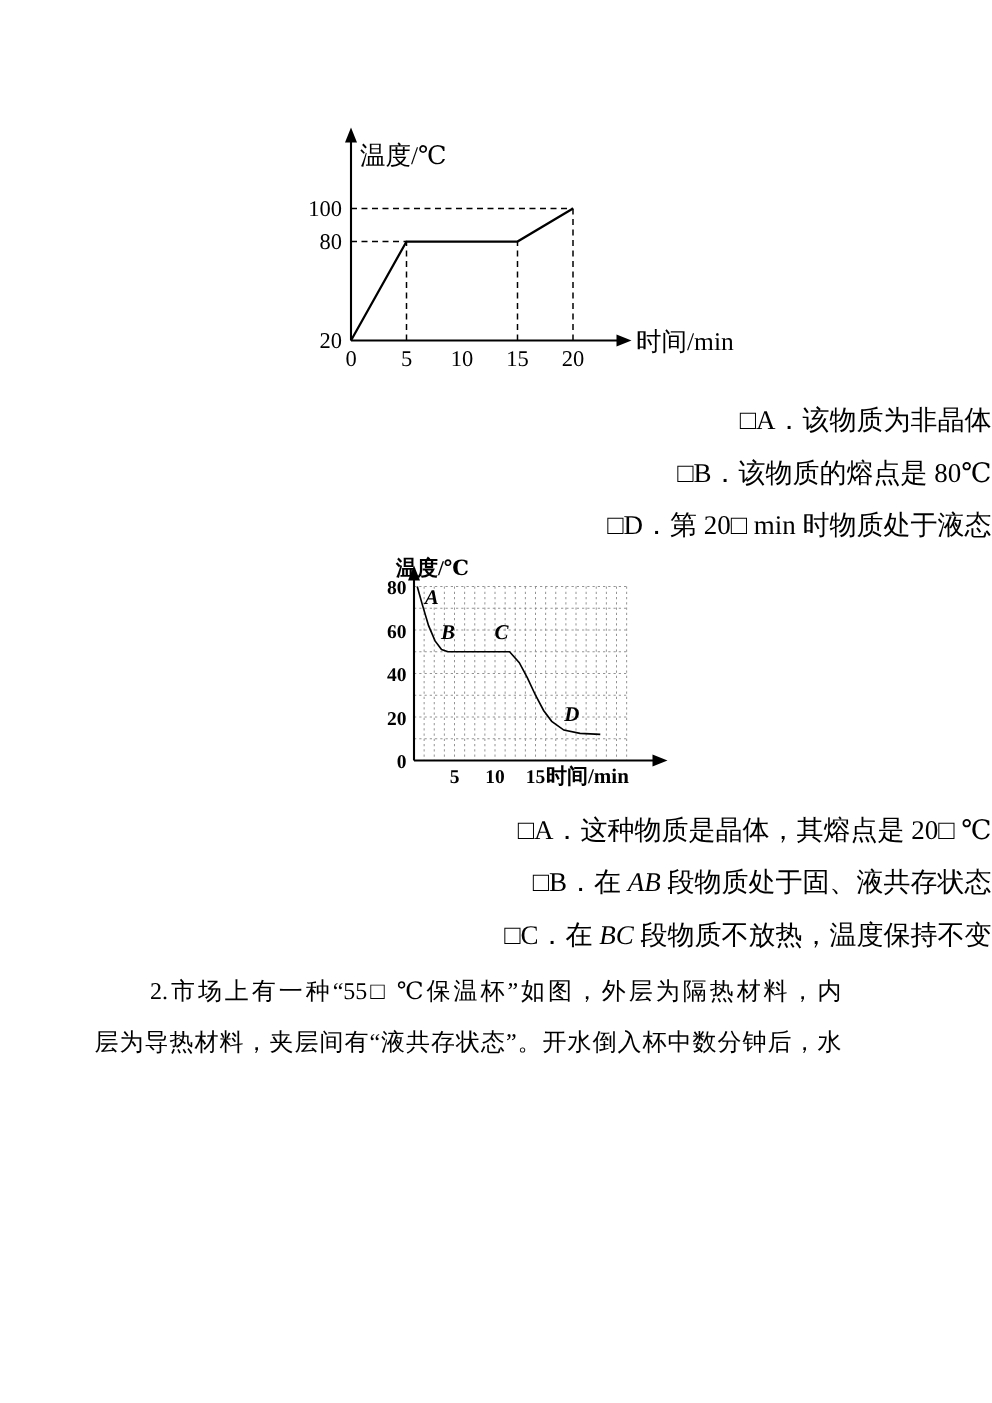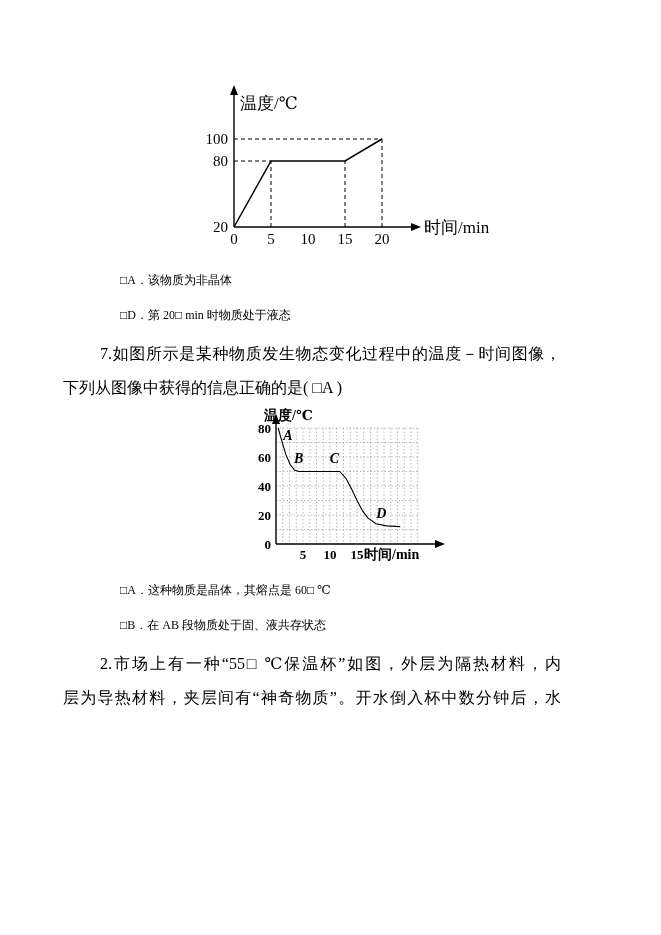--- a/index.html
+++ b/index.html
@@ -16,26 +16,26 @@
   .c0 .axislabel{font-size:17px;}
   .c1 .tick{font-size:13px;font-weight:bold;}
   .c1 .axislabel{font-size:14px;font-weight:bold;}
   .c1 .ptlabel{font-size:14px;font-style:italic;font-weight:bold;}
   .chart .axis{stroke:#000;stroke-width:1.4;}
   .chart .series{fill:none;stroke:#000;stroke-width:1.5;}
   .c1 .series{stroke-width:1.1;}
   .chart .guide{stroke:#000;stroke-width:1;stroke-dasharray:4 3;}
   .chart .gridline{stroke:#888;stroke-width:0.6;stroke-dasharray:1.5 2;}
   .options{margin-top:6px;}
-  .option{font-size:12px;line-height:35px;padding-left:57px;white-space:nowrap;}
+  .option{font-size:18px;line-height:35px;padding-left:57px;white-space:nowrap;text-align:right;}
   .para{font-size:16px;line-height:34px;margin-top:4px;width:498px;}
   .para .line{display:block;}
   .para .indent{text-indent:37px;}
   .para .jline{text-align:justify;text-align-last:justify;}
-  .it{}
+  .it{font-style:italic;}
 </style>
 </head>
 <body>
 
 <div class="page">
 
   <svg class="chart c0" width="320" height="175" viewBox="0 0 320 175">
       <line x1="40" y1="79" x2="77" y2="79" class="guide"></line>
       <line x1="40" y1="57" x2="188" y2="57" class="guide"></line>
       <line x1="77" y1="145" x2="77" y2="79" class="guide"></line>
@@ -53,27 +53,24 @@
       <text x="188" y="162" text-anchor="middle" class="tick">20</text>
       <text x="34" y="150" text-anchor="end" class="tick">20</text>
       <text x="34" y="84" text-anchor="end" class="tick">80</text>
       <text x="34" y="62" text-anchor="end" class="tick">100</text>
       <text x="230" y="151" class="axislabel">时间/min</text>
       <text x="46" y="27" class="axislabel">温度/℃</text>
     </svg>
 
   <div class="options">
     <div class="option">□A．该物质为非晶体</div>
+    <div class="option">□B．该物质的熔点是 80℃</div>
     <div class="option">□D．第 20□ min 时物质处于液态</div>
   </div>
 
-  <div class="para">
-    <span class="line indent jline">7.如图所示是某种物质发生物态变化过程中的温度－时间图像，</span>
-    <span class="line">下列从图像中获得的信息正确的是( □A )</span>
-  </div>
 
   <svg class="chart c1" width="240" height="160" viewBox="0 0 240 160">
       <line x1="34.75" y1="21" x2="34.75" y2="137" class="gridline"></line>
       <line x1="41.5" y1="21" x2="41.5" y2="137" class="gridline"></line>
       <line x1="48.25" y1="21" x2="48.25" y2="137" class="gridline"></line>
       <line x1="55" y1="21" x2="55" y2="137" class="gridline"></line>
       <line x1="61.75" y1="21" x2="61.75" y2="137" class="gridline"></line>
       <line x1="68.5" y1="21" x2="68.5" y2="137" class="gridline"></line>
       <line x1="75.25" y1="21" x2="75.25" y2="137" class="gridline"></line>
       <line x1="82" y1="21" x2="82" y2="137" class="gridline"></line>
@@ -113,22 +110,23 @@
       <text x="23" y="26" text-anchor="end" class="tick">80</text>
       <text x="116" y="152" class="axislabel">时间/min</text>
       <text x="16" y="13" class="axislabel">温度/℃</text>
       <text x="39.88" y="32.60000000000001" text-anchor="middle" class="ptlabel">A</text>
       <text x="50.68000000000001" y="55.8" text-anchor="middle" class="ptlabel">B</text>
       <text x="86.32000000000001" y="55.8" text-anchor="middle" class="ptlabel">C</text>
       <text x="133.3" y="110.9" text-anchor="middle" class="ptlabel">D</text>
     </svg>
 
   <div class="options">
-    <div class="option"><span>□A．这种物质是晶体，其熔点是 60□ ℃</span></div>
+    <div class="option"><span>□A．这种物质是晶体，其熔点是 20□ ℃</span></div>
     <div class="option"><span>□B．在 </span><span class="it">AB</span><span> 段物质处于固、液共存状态</span></div>
+    <div class="option"><span>□C．在 </span><span class="it">BC</span><span> 段物质不放热，温度保持不变</span></div>
   </div>
 
   <div class="para">
     <span class="line indent jline">2.市场上有一种“55□ ℃保温杯”如图，外层为隔热材料，内</span>
-    <span class="line jline">层为导热材料，夹层间有“神奇物质”。开水倒入杯中数分钟后，水</span>
+    <span class="line jline">层为导热材料，夹层间有“液共存状态”。开水倒入杯中数分钟后，水</span>
   </div>
 
 </div>
 
 </body></html>

